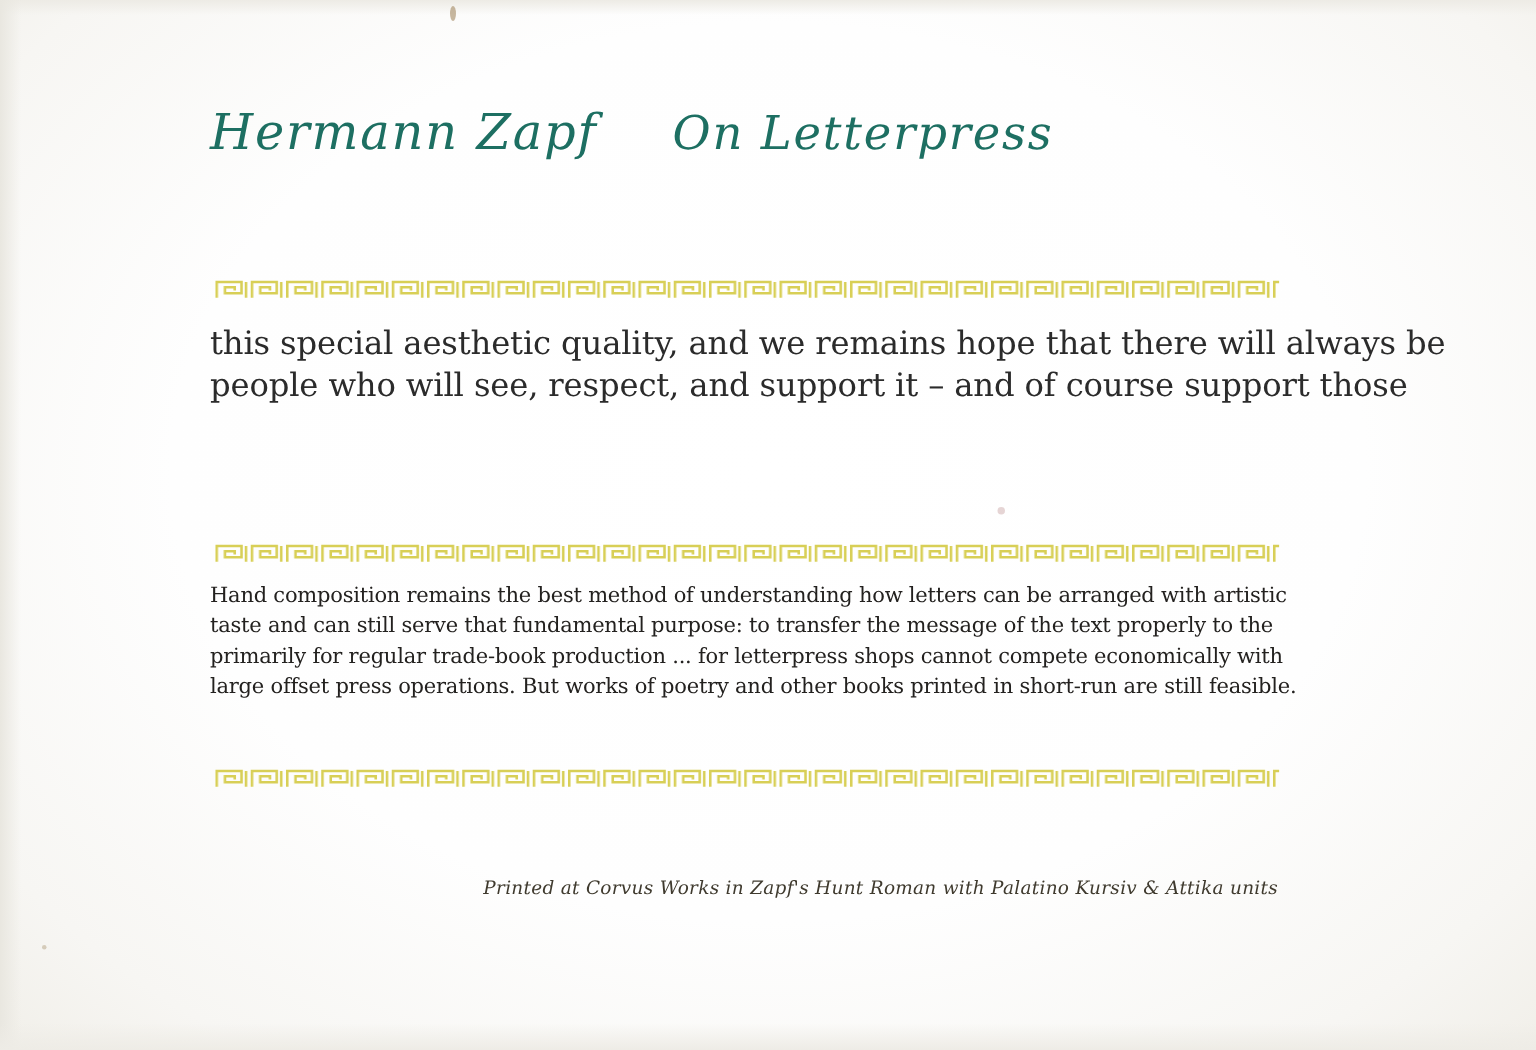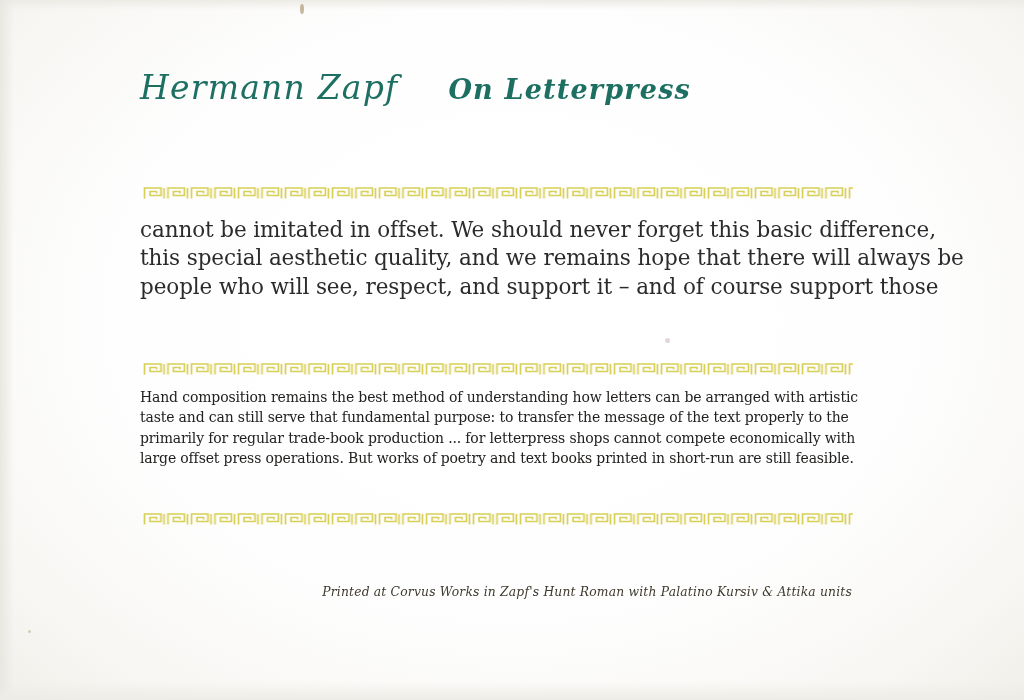--- a/index.html
+++ b/index.html
@@ -68,22 +68,21 @@
     font-family: "DejaVu Serif", serif;
     font-style: italic;
     font-size: 33px;
     letter-spacing: 1.2px;
     white-space: nowrap;
   }
   .title-row .name {
     font-size: 33px;
   }
   .title-row .sub {
-    font-size: 27px;
-    font-weight: bold;
+    font-size: 31px;
   }
 
   
   .rule {
     position: absolute;
     left: 3px;
     width: 710px;
     height: 14px;
     overflow: hidden;
   }
@@ -162,36 +161,35 @@
           <pattern id="gk" width="23.5" height="14" patternUnits="userSpaceOnUse">
             <path d="M1.5 12.5 L1.5 2 L18 2 L18 9.5 L7 9.5 L7 5.5 L13.5 5.5 L13.5 7.6" fill="none" stroke="#d8cf56" stroke-width="1.7"></path>
             <path d="M21 2 L21 12.5" fill="none" stroke="#d8cf56" stroke-width="1.7"></path>
           </pattern>
         </defs>
         <rect x="0" y="0" width="710" height="14" fill="url(#gk)"></rect>
       </svg>
     </div>
 
     <div class="quote">
-      <span class="ln">cannot be imitated in offset. We should never forget this basic difference,</span>
       <span class="ln">this special aesthetic quality, and we remains hope that there will always be</span>
       <span class="ln">people who will see, respect, and support it – and of course support those</span>
     </div>
 
     <div class="rule" id="rule2">
       <svg width="710" height="14" viewBox="0 0 710 14" xmlns="http://www.w3.org/2000/svg">
         <rect x="0" y="0" width="710" height="14" fill="url(#gk)"></rect>
       </svg>
     </div>
 
     <div class="para">
       <span class="ln">Hand composition remains the best method of understanding how letters can be arranged with artistic</span>
       <span class="ln">taste and can still serve that fundamental purpose: to transfer the message of the text properly to the</span>
       <span class="ln">primarily for regular trade-book production ... for letterpress shops cannot compete economically with</span>
-      <span class="ln">large offset press operations. But works of poetry and text books printed in short-run are still feasible.</span>
+      <span class="ln">large offset press operations. But works of poetry and other books printed in short-run are still feasible.</span>
     </div>
 
     <div class="rule" id="rule3">
       <svg width="710" height="14" viewBox="0 0 710 14" xmlns="http://www.w3.org/2000/svg">
         <rect x="0" y="0" width="710" height="14" fill="url(#gk)"></rect>
       </svg>
     </div>
 
     <div class="colophon">Printed at Corvus Works in Zapf's Hunt Roman with Palatino Kursiv &amp; Attika units</div>
 

